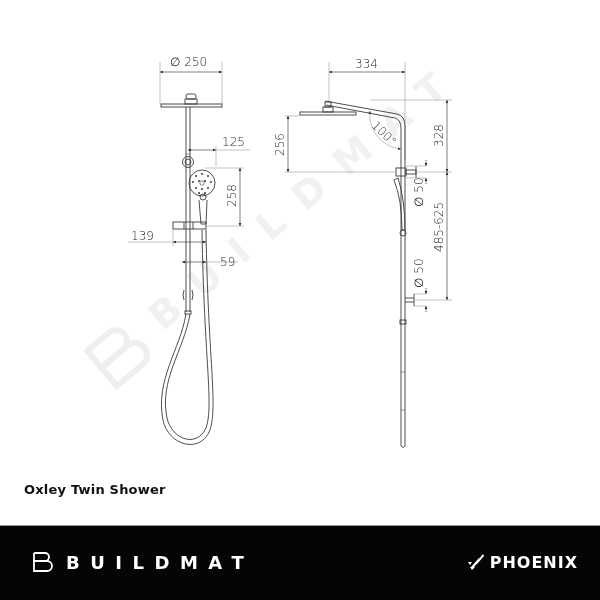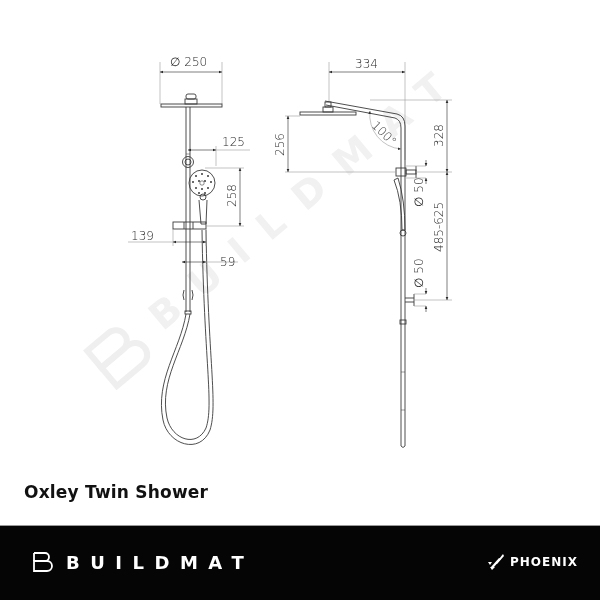--- a/index.html
+++ b/index.html
@@ -8,40 +8,40 @@
       background: #ffffff;
       font-family: "Liberation Sans", "DejaVu Sans", sans-serif;
     }
     .drawing { position: absolute; left: 0; top: 0; width: 600px; height: 525px; }
     .dim-text {
       font-family: "DejaVu Sans", "Liberation Sans", sans-serif;
       font-size: 12px; fill: #2a2a2a; font-weight: 300;
     }
     .product-title {
       position: absolute; left: 24px; top: 482px;
-      font-size: 17px; font-weight: 600; color: #111; letter-spacing: 0.2px;
+      font-size: 13px; font-weight: 600; color: #111; letter-spacing: 0.2px;
       font-family: "DejaVu Sans", "Liberation Sans", sans-serif;
     }
     .footer {
       position: absolute; left: 0; top: 525px; width: 600px; height: 75px;
       background: #050505; border-top: 1px solid #9a9a9a; box-sizing: border-box;
     }
     .brand-left {
       position: absolute; left: 32px; top: 25px; display: flex; align-items: center;
     }
     .brand-left .wordmark {
       color: #fff; font-size: 18px; font-weight: 600; letter-spacing: 10.5px;
       margin-left: 12px;
       font-family: "DejaVu Sans", "Liberation Sans", sans-serif;
     }
     .brand-right {
       position: absolute; right: 22px; top: 26px; display: flex; align-items: center;
     }
     .brand-right .wordmark {
-      color: #fff; font-size: 12px; font-weight: 600; letter-spacing: 1px; margin-left: 4px;
+      color: #fff; font-size: 16px; font-weight: 600; letter-spacing: 1px; margin-left: 4px;
       font-family: "DejaVu Sans", "Liberation Sans", sans-serif;
     }
     .watermark {
       position: absolute; left: 0; top: 0; width: 600px; height: 525px; pointer-events: none;
     }
     .wm-text {
       font-family: "DejaVu Sans", "Liberation Sans", sans-serif;
       font-size: 38px; font-weight: 700; fill: #f1f1f1; letter-spacing: 22px;
     }
   </style>

